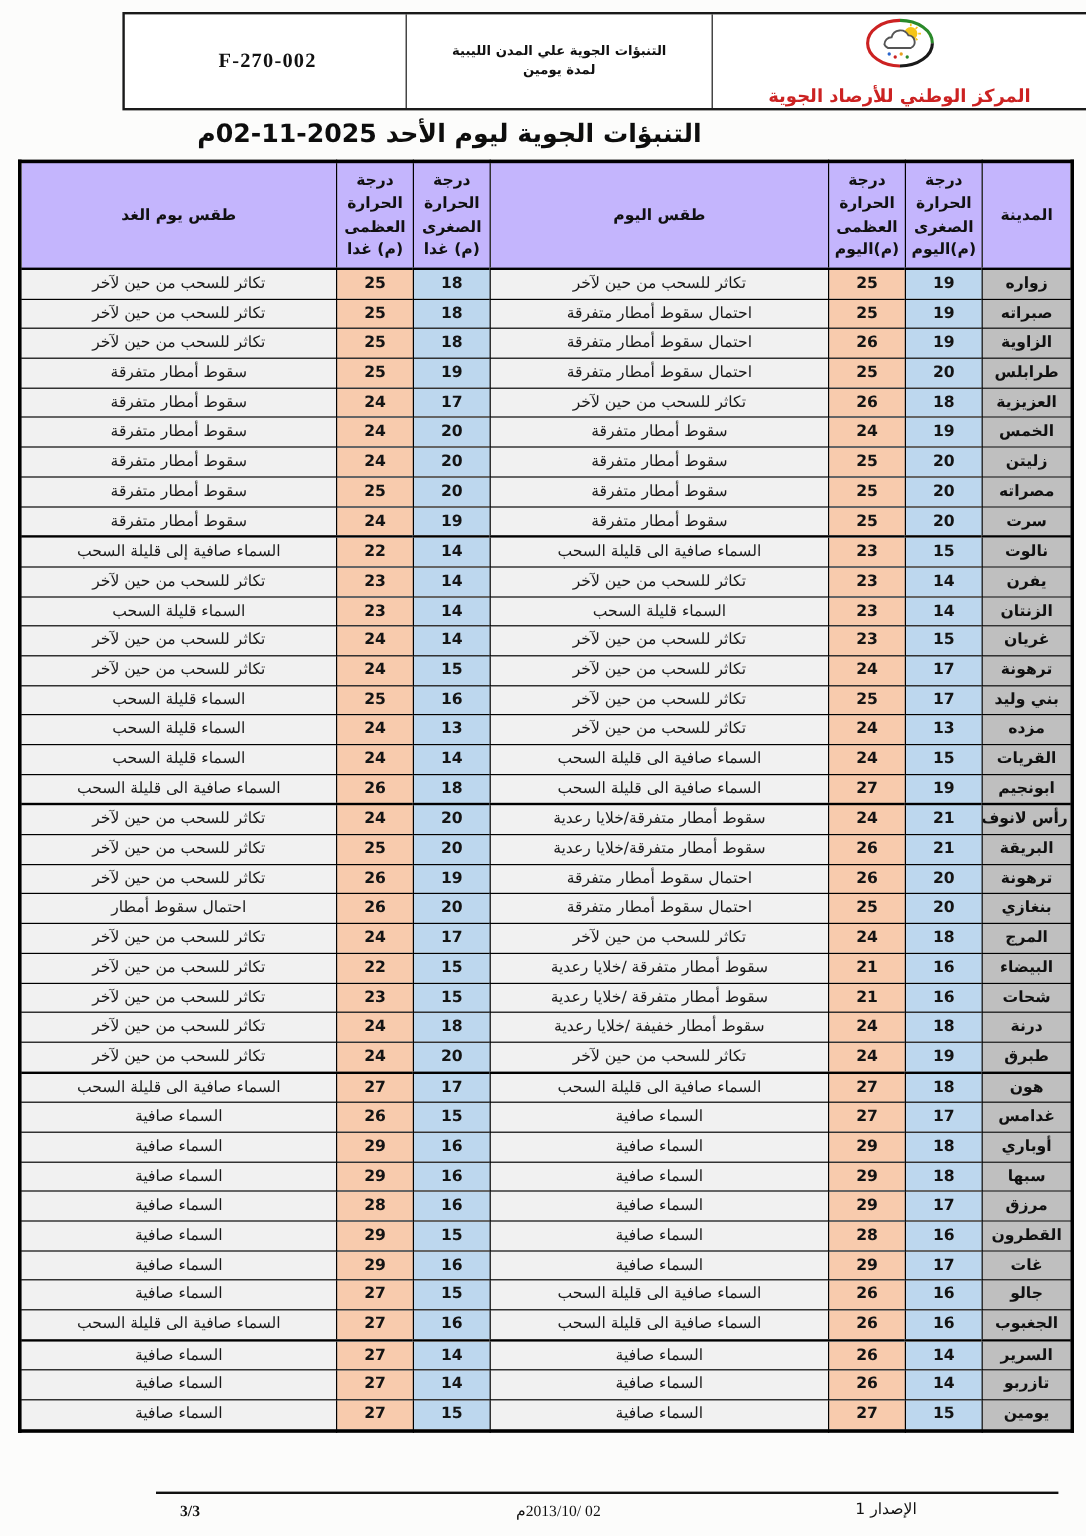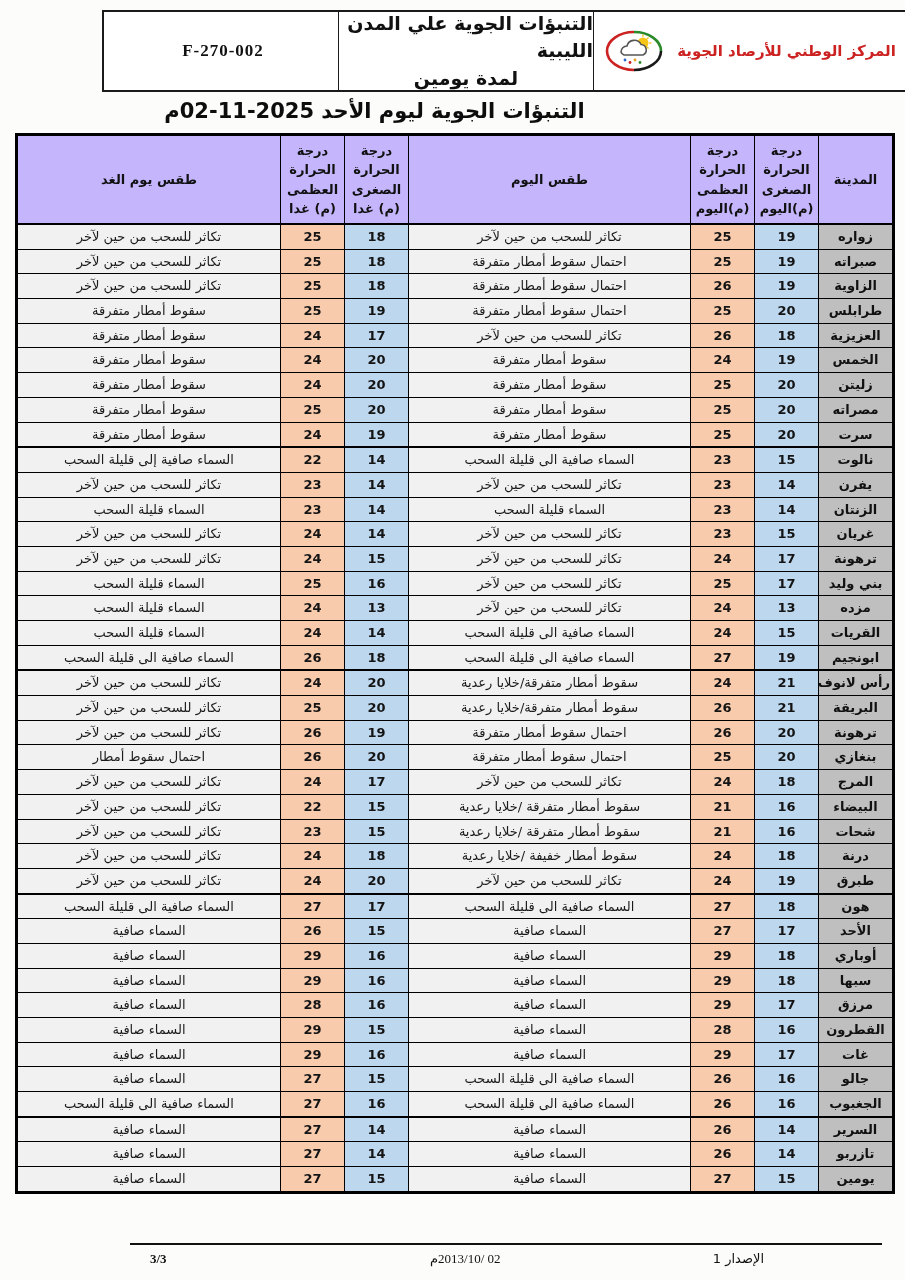--- a/index.html
+++ b/index.html
@@ -15,29 +15,29 @@
 
   
   .doc-header{
     position:absolute;top:10px;left:102px;width:801px;height:78px;
     border:2px solid #1a1a1a;
     display:flex;flex-direction:row-reverse;
     background:#fff;
   }
   .doc-header .cell{border-right:1.5px solid #1a1a1a;display:flex;align-items:center;justify-content:center;}
   .doc-header .cell:first-child{border-right:none;}
-  .cell-org{width:311px;flex-direction:row;gap:12px;}
+  .cell-org{width:311px;flex-direction:column;gap:12px;}
   .cell-form-title{width:254px;flex-direction:column;text-align:center;}
   .cell-code{width:230px;}
   .org-name{
     color:var(--org-color,#cc2222);
     font-weight:bold;font-size:15px;direction:rtl;white-space:nowrap;
   }
   .form-title-l1,.form-title-l2{
-    font-weight:bold;font-size:19px;direction:rtl;line-height:1.45;text-align:right;
+    font-weight:bold;font-size:11px;direction:rtl;line-height:1.45;text-align:right;
   }
   .code-text{
     font-family:"Liberation Serif",serif;
     font-weight:bold;font-size:17px;letter-spacing:1px;
   }
   .logo-wrap{height:46px;display:flex;align-items:center;justify-content:center;}
 
   
   .page-title{
     position:absolute;top:99px;left:0;width:749px;
@@ -405,21 +405,21 @@
         <tr>
           <td class="c-city">هون</td>
           <td class="c-min">18</td>
           <td class="c-max">27</td>
           <td class="c-wx">السماء صافية الى قليلة السحب</td>
           <td class="c-min">17</td>
           <td class="c-max">27</td>
           <td class="c-wx">السماء صافية الى قليلة السحب</td>
         </tr>
         <tr>
-          <td class="c-city">الأحد</td>
+          <td class="c-city">غدامس</td>
           <td class="c-min">17</td>
           <td class="c-max">27</td>
           <td class="c-wx">السماء صافية</td>
           <td class="c-min">15</td>
           <td class="c-max">26</td>
           <td class="c-wx">السماء صافية</td>
         </tr>
         <tr>
           <td class="c-city">أوباري</td>
           <td class="c-min">18</td>

